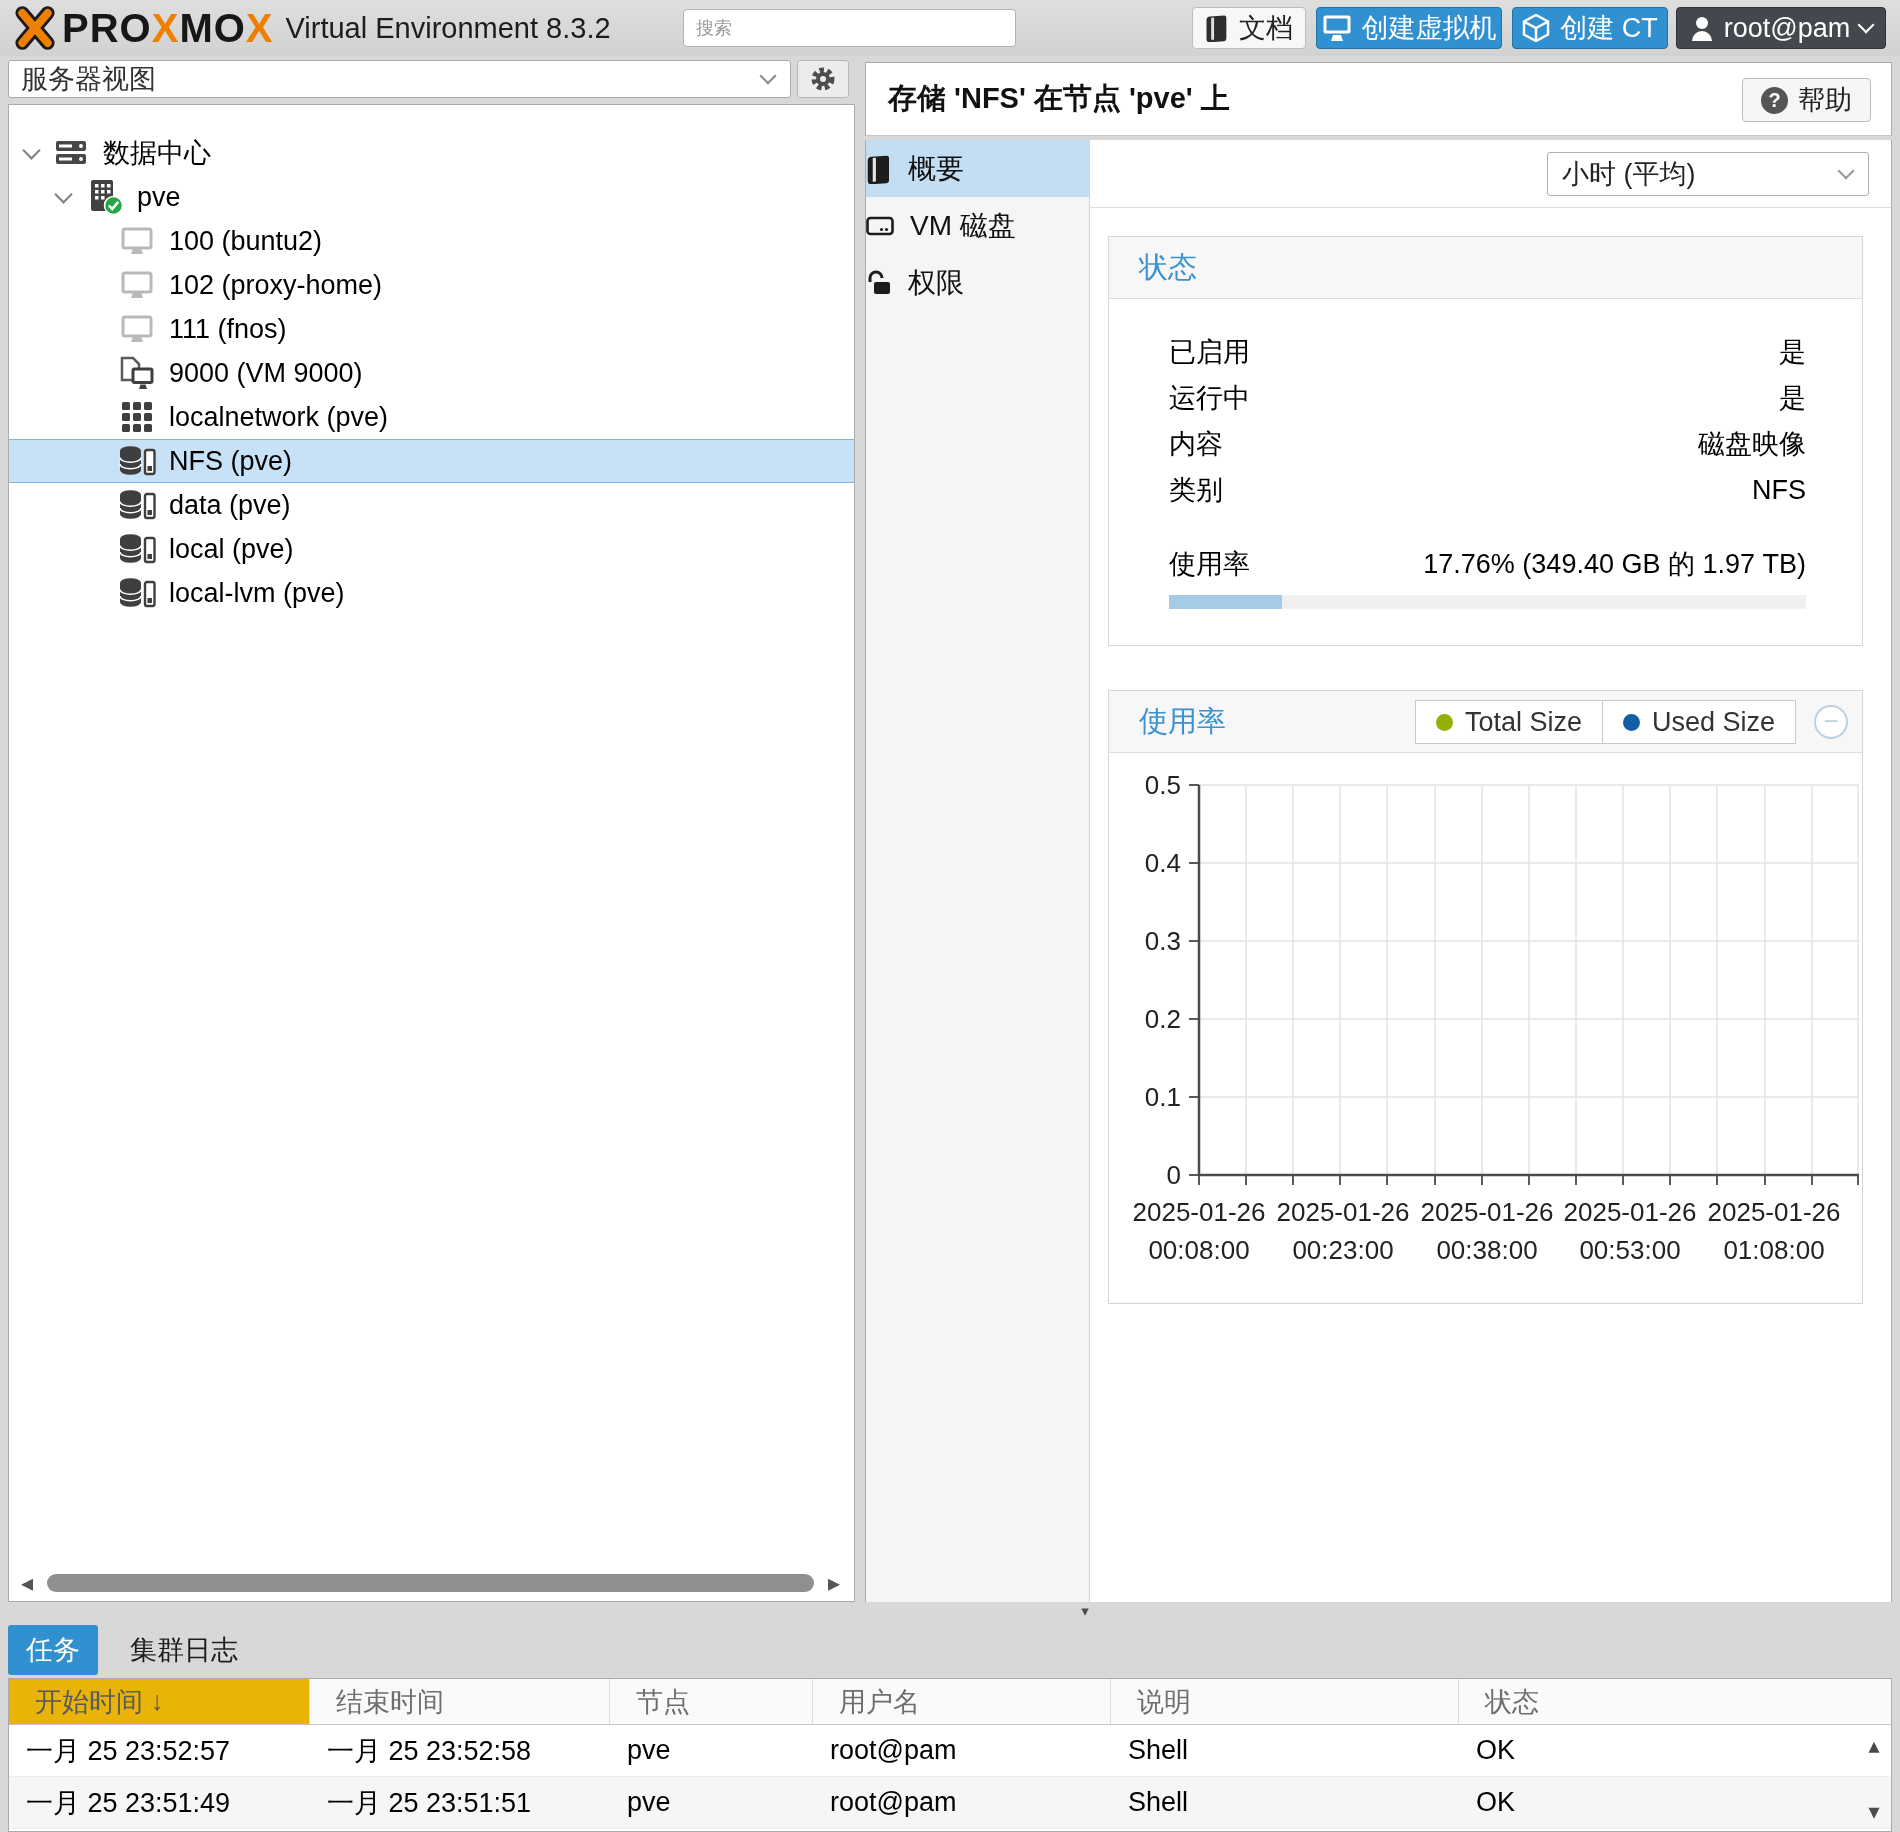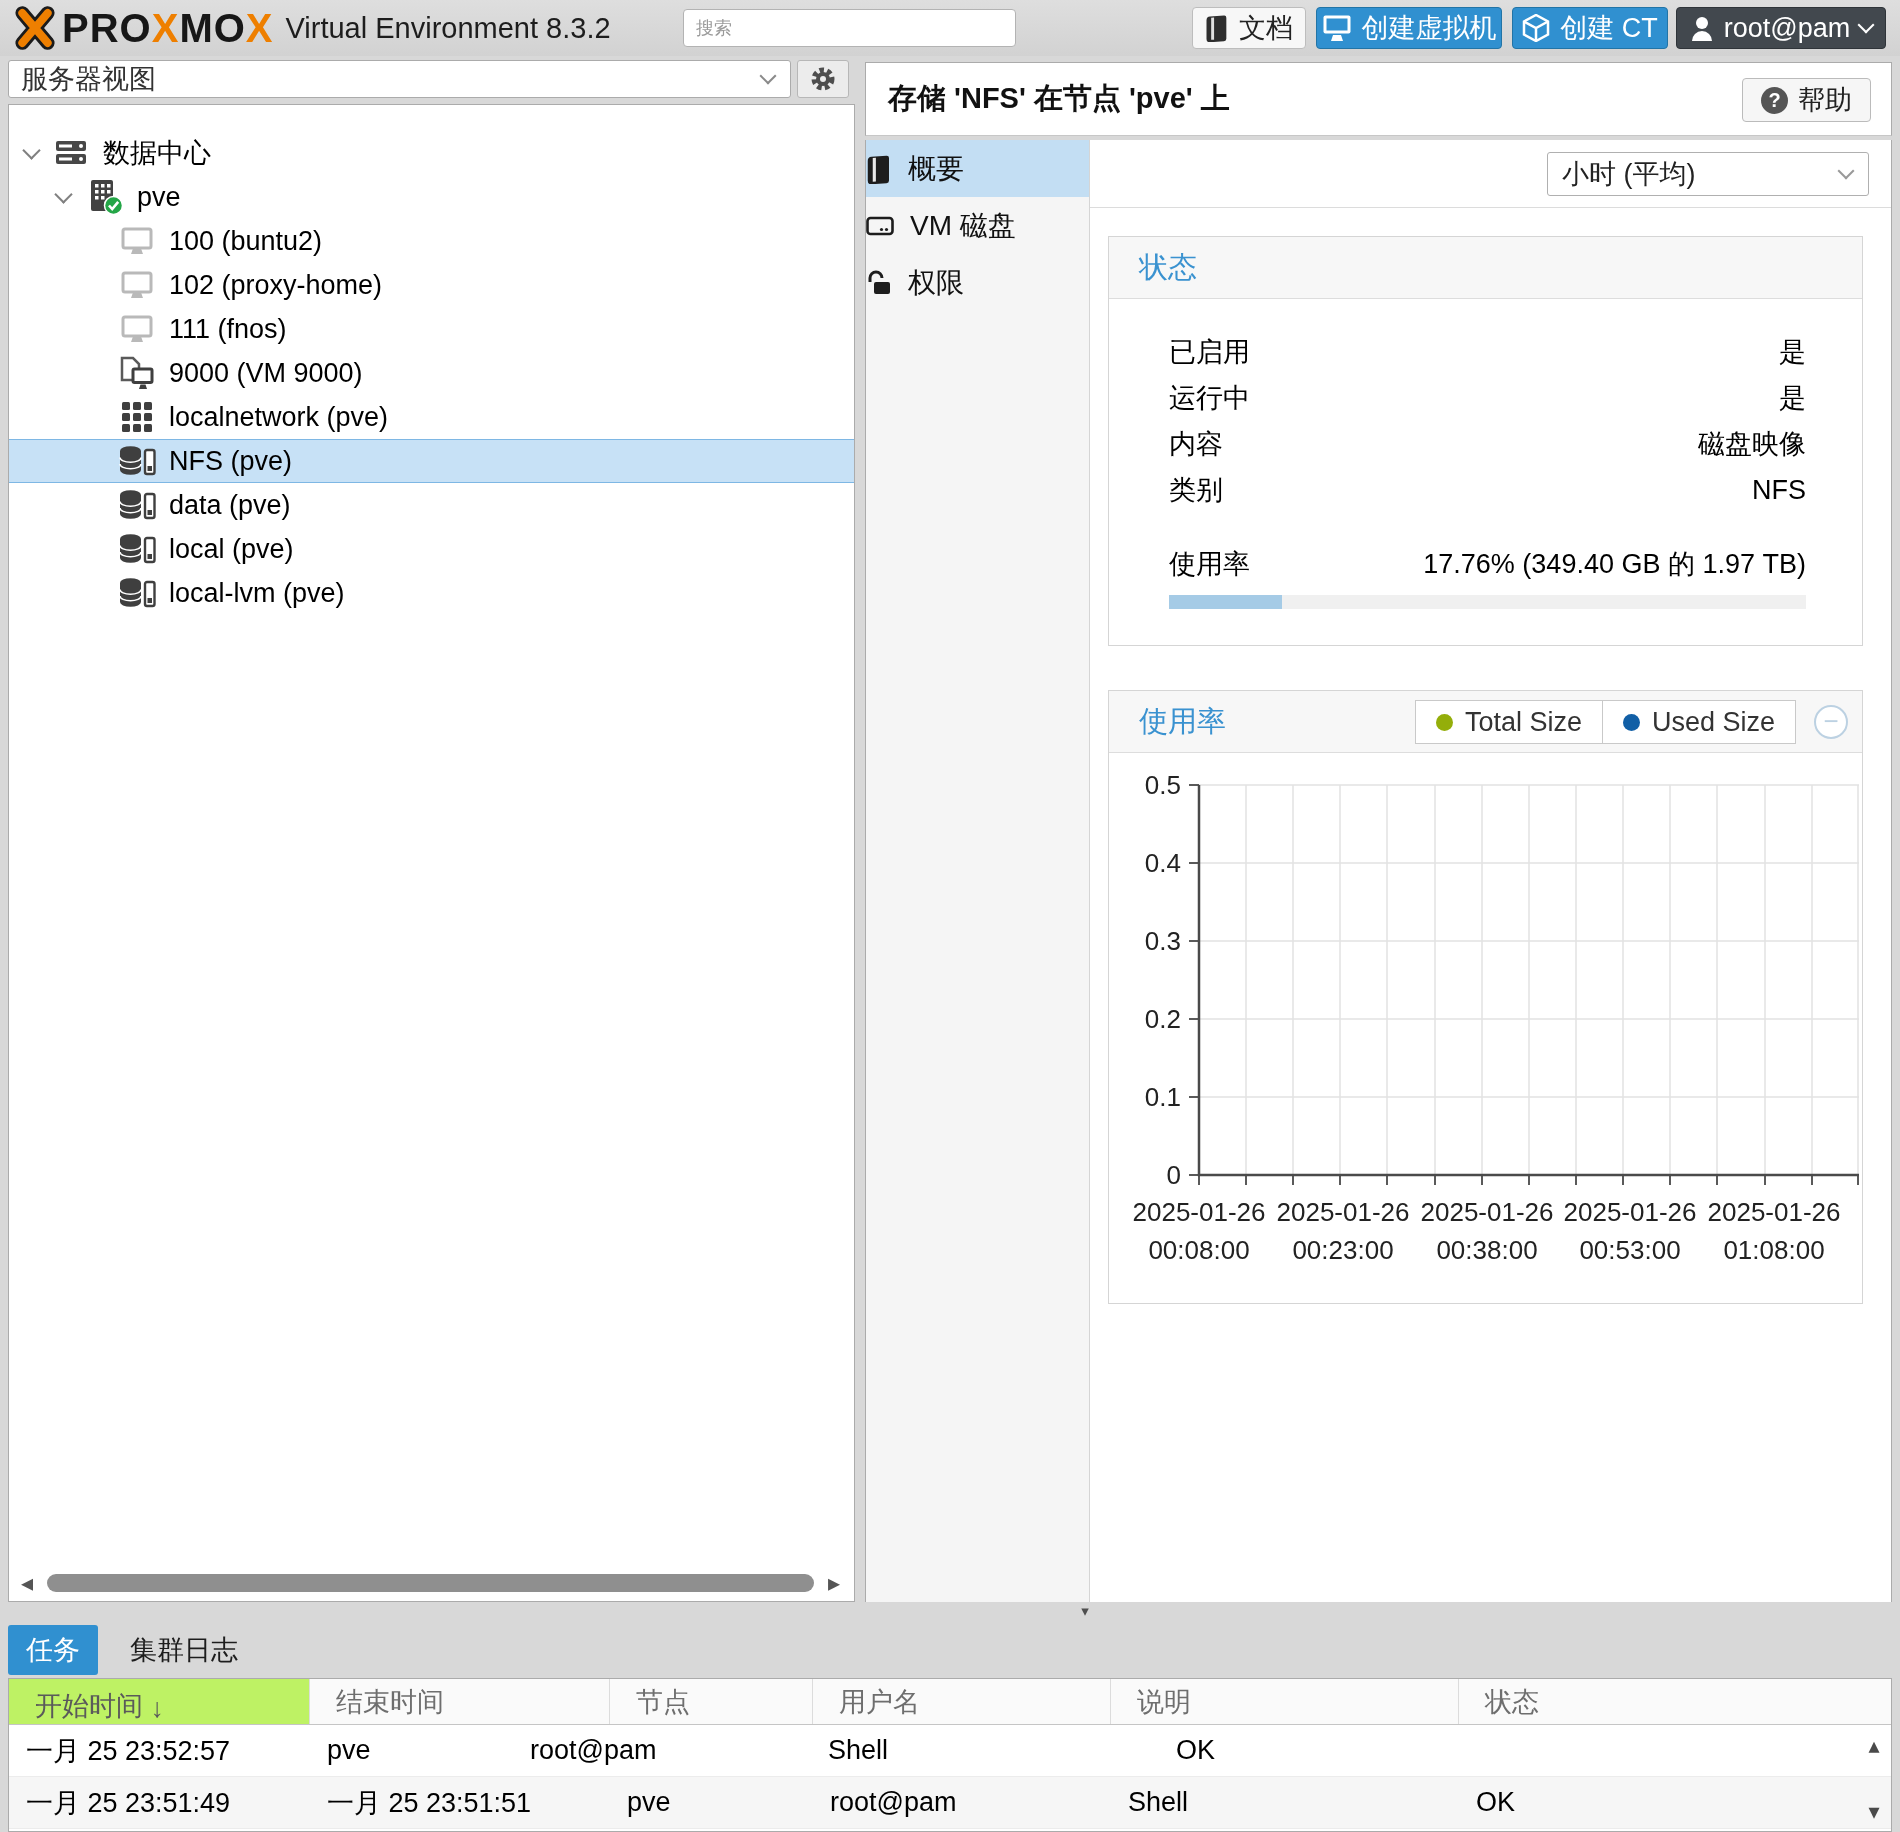--- a/index.html
+++ b/index.html
@@ -74,21 +74,21 @@
   #chart-body { padding:16px 8px 10px 10px; }
   .tick-label { font-size:26px; fill:#222; }
 
   
   #bottom-tabs { left:8px; top:1626px; width:1884px; height:48px; display:flex; align-items:center; gap:26px; }
   #task-tab { background:#3090d0; color:#fff; font-size:27px; border-radius:3px; padding:7px 18px; }
   #cluster-tab { color:#1d1d1d; font-size:27px; padding:7px 6px; }
   #task-table { left:8px; top:1678px; width:1884px; height:154px; background:#fff; border:1px solid #ababab; overflow:hidden; }
   #thead { display:flex; height:46px; background:#fafafa; border-bottom:1px solid #c5c5c5; font-size:27px; color:#6e6e6e; }
   #thead .hc { display:flex; align-items:center; padding-left:26px; border-right:1px solid #dcdcdc; }
-  #thead .hc.sorted { background:#bef264; color:#5a5a5a;align-items:flex-end; }
+  #thead .hc.sorted { background:#eab308; color:#5a5a5a; }
   .trowb { display:flex; height:52px; font-size:27px; color:#000; border-bottom:1px solid #ececec; }
   .trowb .tc { display:flex; align-items:center; padding-left:17px; }
   .trowb.alt { background:#f6f6f6; }
   .c0{width:301px;} .c1{width:300px;} .c2{width:203px;} .c3{width:298px;} .c4{width:348px;} .c5{flex:1;}
   #vscroll { position:absolute; right:4px; top:52px; width:26px; bottom:4px; }
   #vscroll .sarr { position:absolute; left:0; width:26px; text-align:center; font-size:22px; color:#4a4a4a; }
   #collapse-arrow { left:1040px; top:1604px; width:90px; height:16px; text-align:center; font-size:15px; color:#4f4f4f; line-height:14px; }
 </style>
 </head>
 <body>
@@ -486,20 +486,21 @@
       </div>
     <div class="hc c4">
         <span>说明</span>
       </div>
     <div class="hc c5" style="border-right:none">
         <span>状态</span>
       </div>
   </div>
   <div class="trowb">
     <div class="tc c0">一月 25 23:52:57</div>
+    <div class="tc c1">一月 25 23:52:58</div>
     <div class="tc c2">pve</div>
     <div class="tc c3">root@pam</div>
     <div class="tc c4">Shell</div>
     <div class="tc c5">OK</div>
   </div>
   <div class="trowb alt">
     <div class="tc c0">一月 25 23:51:49</div>
     <div class="tc c1">一月 25 23:51:51</div>
     <div class="tc c2">pve</div>
     <div class="tc c3">root@pam</div>

